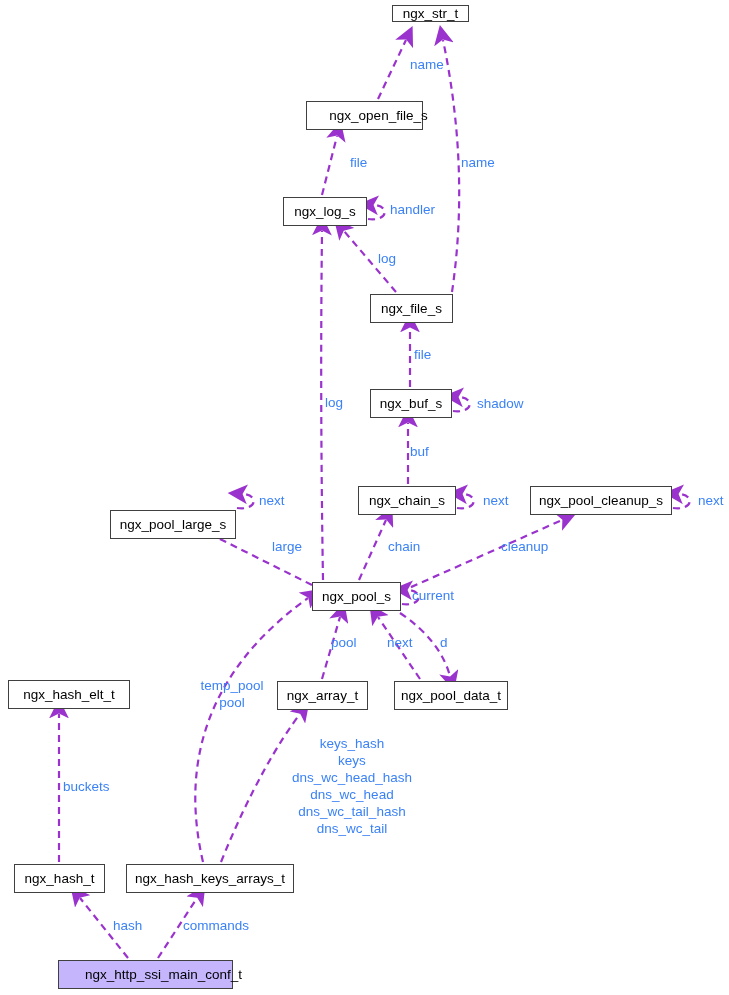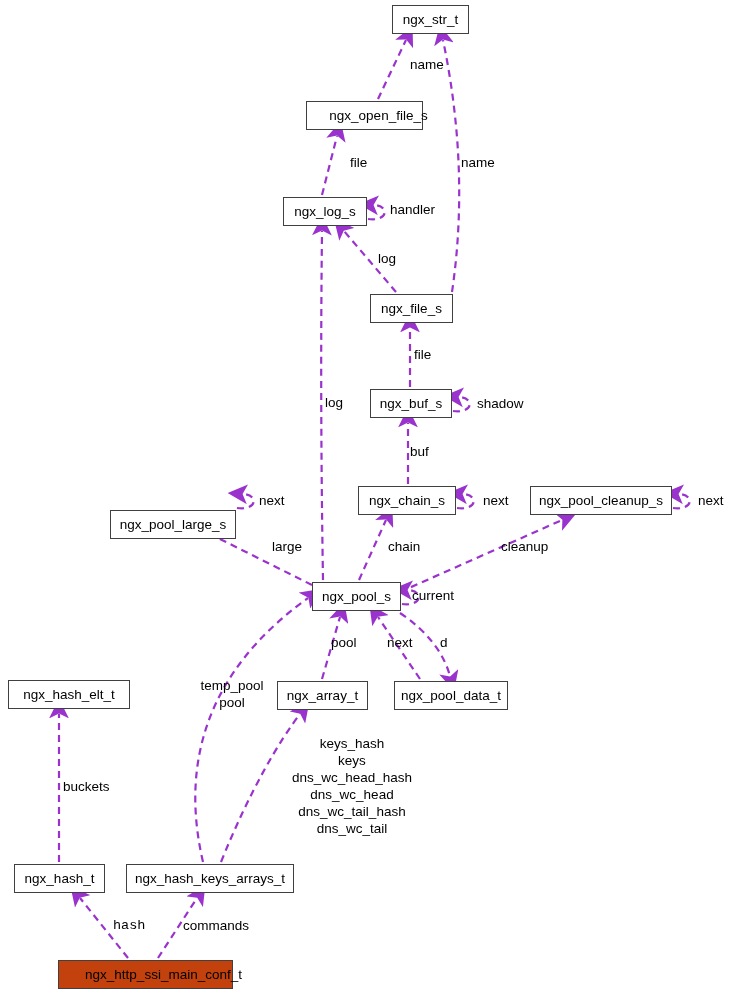--- a/index.html
+++ b/index.html
@@ -31,27 +31,27 @@
     color: #000000;
     font-size: 13.5px;
     line-height: 1;
     display: flex;
     align-items: center;
     justify-content: center;
     white-space: nowrap;
     z-index: 5;
   }
   .node.highlight {
-    background: #c2410c;
+    background: #c4b5fd;
     padding-left: 36px;
   }
   .edge-label {
     position: absolute;
     font-size: 13.5px;
-    color: #000000;
+    color: #3b82f6;
     white-space: pre;
     line-height: 17px;
     z-index: 4;
   }
   .edge-label.center { text-align: center; }
 </style>
 </head>
 <body>
 
 <div id="diagram">
@@ -107,21 +107,21 @@
       <path d="M 221,862 C 250,790 280,740 300,714"></path>
 
       <path d="M 59,862 L 59,714"></path>
 
       <path d="M 128,958 L 80,898"></path>
 
       <path d="M 158,958 L 197,898"></path>
     </g>
   </svg>
 
-  <div class="node" style="left:392px;top:5px;width:77px;height:29px;">
+  <div class="node" style="left:392px;top:5px;width:77px;height:17px;">
     <span>ngx_str_t</span>
   </div>
   <div class="node" style="left:306px;top:101px;width:117px;height:29px;padding-left:28px;">
     <span>ngx_open_file_s</span>
   </div>
   <div class="node" style="left:283px;top:197px;width:84px;height:29px;">
     <span>ngx_log_s</span>
   </div>
   <div class="node" style="left:370px;top:294px;width:83px;height:29px;">
     <span>ngx_file_s</span>
@@ -181,16 +181,16 @@
   <div class="edge-label" style="left:440px;top:634px;">d</div>
   <div class="edge-label center" style="left:200px;top:677px;width:64px;">temp_pool
 pool</div>
   <div class="edge-label center" style="left:292px;top:735px;width:120px;">keys_hash
 keys
 dns_wc_head_hash
 dns_wc_head
 dns_wc_tail_hash
 dns_wc_tail</div>
   <div class="edge-label" style="left:63px;top:778px;">buckets</div>
-  <div class="edge-label" style="left:113px;top:917px;font-family:Liberation Mono, monospace;">hash</div>
+  <div class="edge-label" style="left:113px;top:917px;">hash</div>
   <div class="edge-label" style="left:183px;top:917px;">commands</div>
 
 </div>
 
 </body></html>

